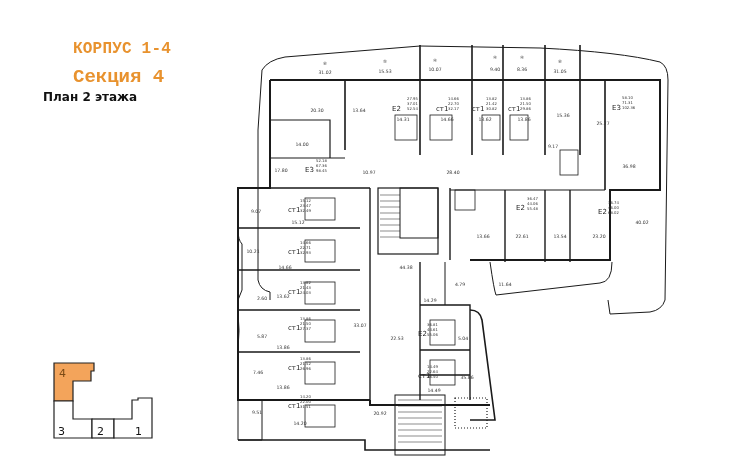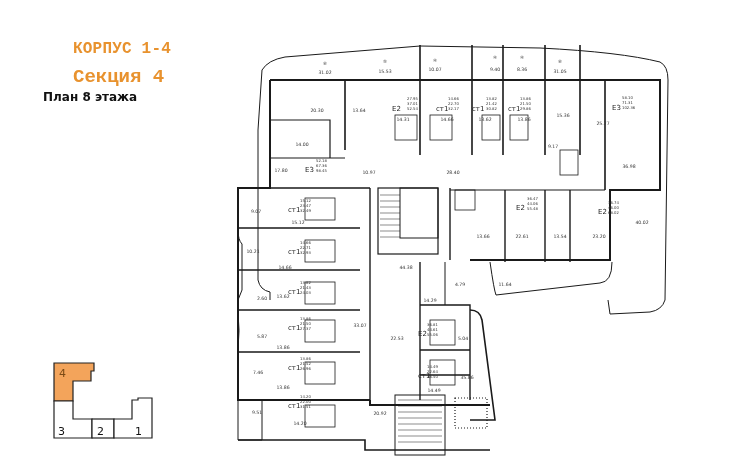--- a/index.html
+++ b/index.html
@@ -13,21 +13,21 @@
   .rl{font-family:"DejaVu Sans",sans-serif;font-size:4.6px;fill:#333;}
   .rn{font-family:"DejaVu Sans",sans-serif;font-size:4.4px;fill:#333;}
   .tag{font-family:"DejaVu Sans",sans-serif;font-size:7px;fill:#222;}
   .sm{font-family:"DejaVu Sans",sans-serif;font-size:3.8px;fill:#333;}
 </style>
 </head>
 <body>
 
 <div class="title" id="t1">КОРПУС 1-4</div>
 <div class="title" id="t2">Секция 4</div>
-<div id="t3">План 8 этажа</div>
+<div id="t3">План 2 этажа</div>
 
 <svg class="keyplan" width="740" height="472">
   <g>
     <path d="M54,363 L94,363 L94,371 L91,371 L91,381 L73,381 L73,401 L54,401 Z" fill="#f3a45b" stroke="#222" stroke-width="1.2"></path>
     <text x="59" y="377" font-size="11" fill="#7a4a15">4</text>
   </g>
   <g>
     <path d="M54,401 L73,401 L73,419 L92,419 L92,438 L54,438 Z" fill="#fff" stroke="#222" stroke-width="1.2"></path>
     <text x="58" y="435" font-size="11" fill="#111">3</text>
   </g>

